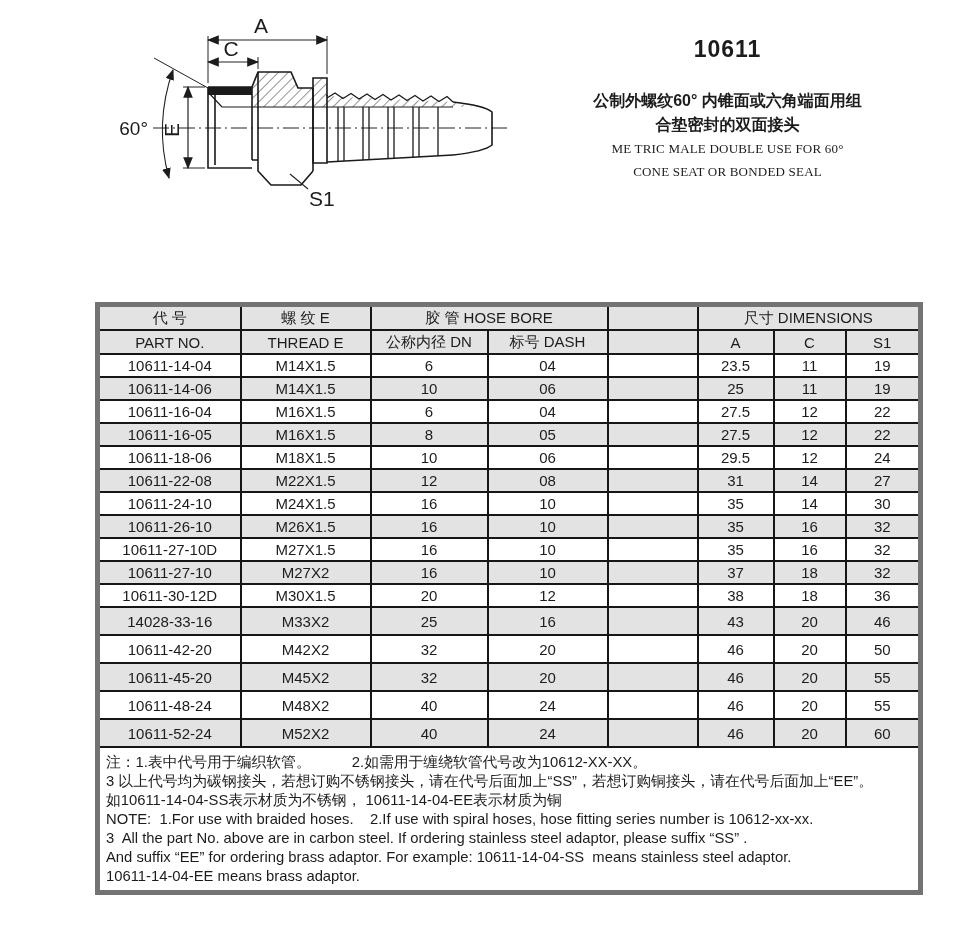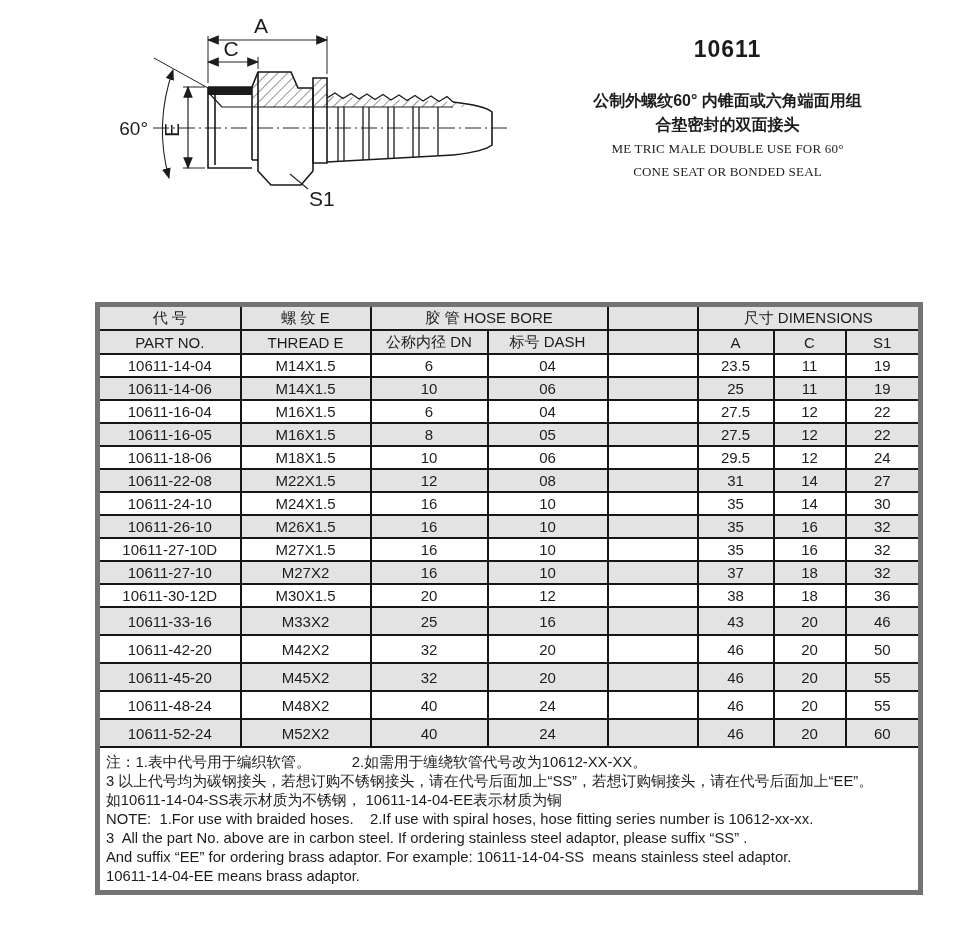--- a/index.html
+++ b/index.html
@@ -238,21 +238,21 @@
           <td>10611-30-12D</td>
           <td>M30X1.5</td>
           <td>20</td>
           <td>12</td>
           <td></td>
           <td>38</td>
           <td>18</td>
           <td>36</td>
         </tr>
         <tr class="tall">
-          <td>10611-33-16</td>
+          <td>14028-33-16</td>
           <td>M33X2</td>
           <td>25</td>
           <td>16</td>
           <td></td>
           <td>43</td>
           <td>20</td>
           <td>46</td>
         </tr>
         <tr class="tall">
           <td>10611-42-20</td>

